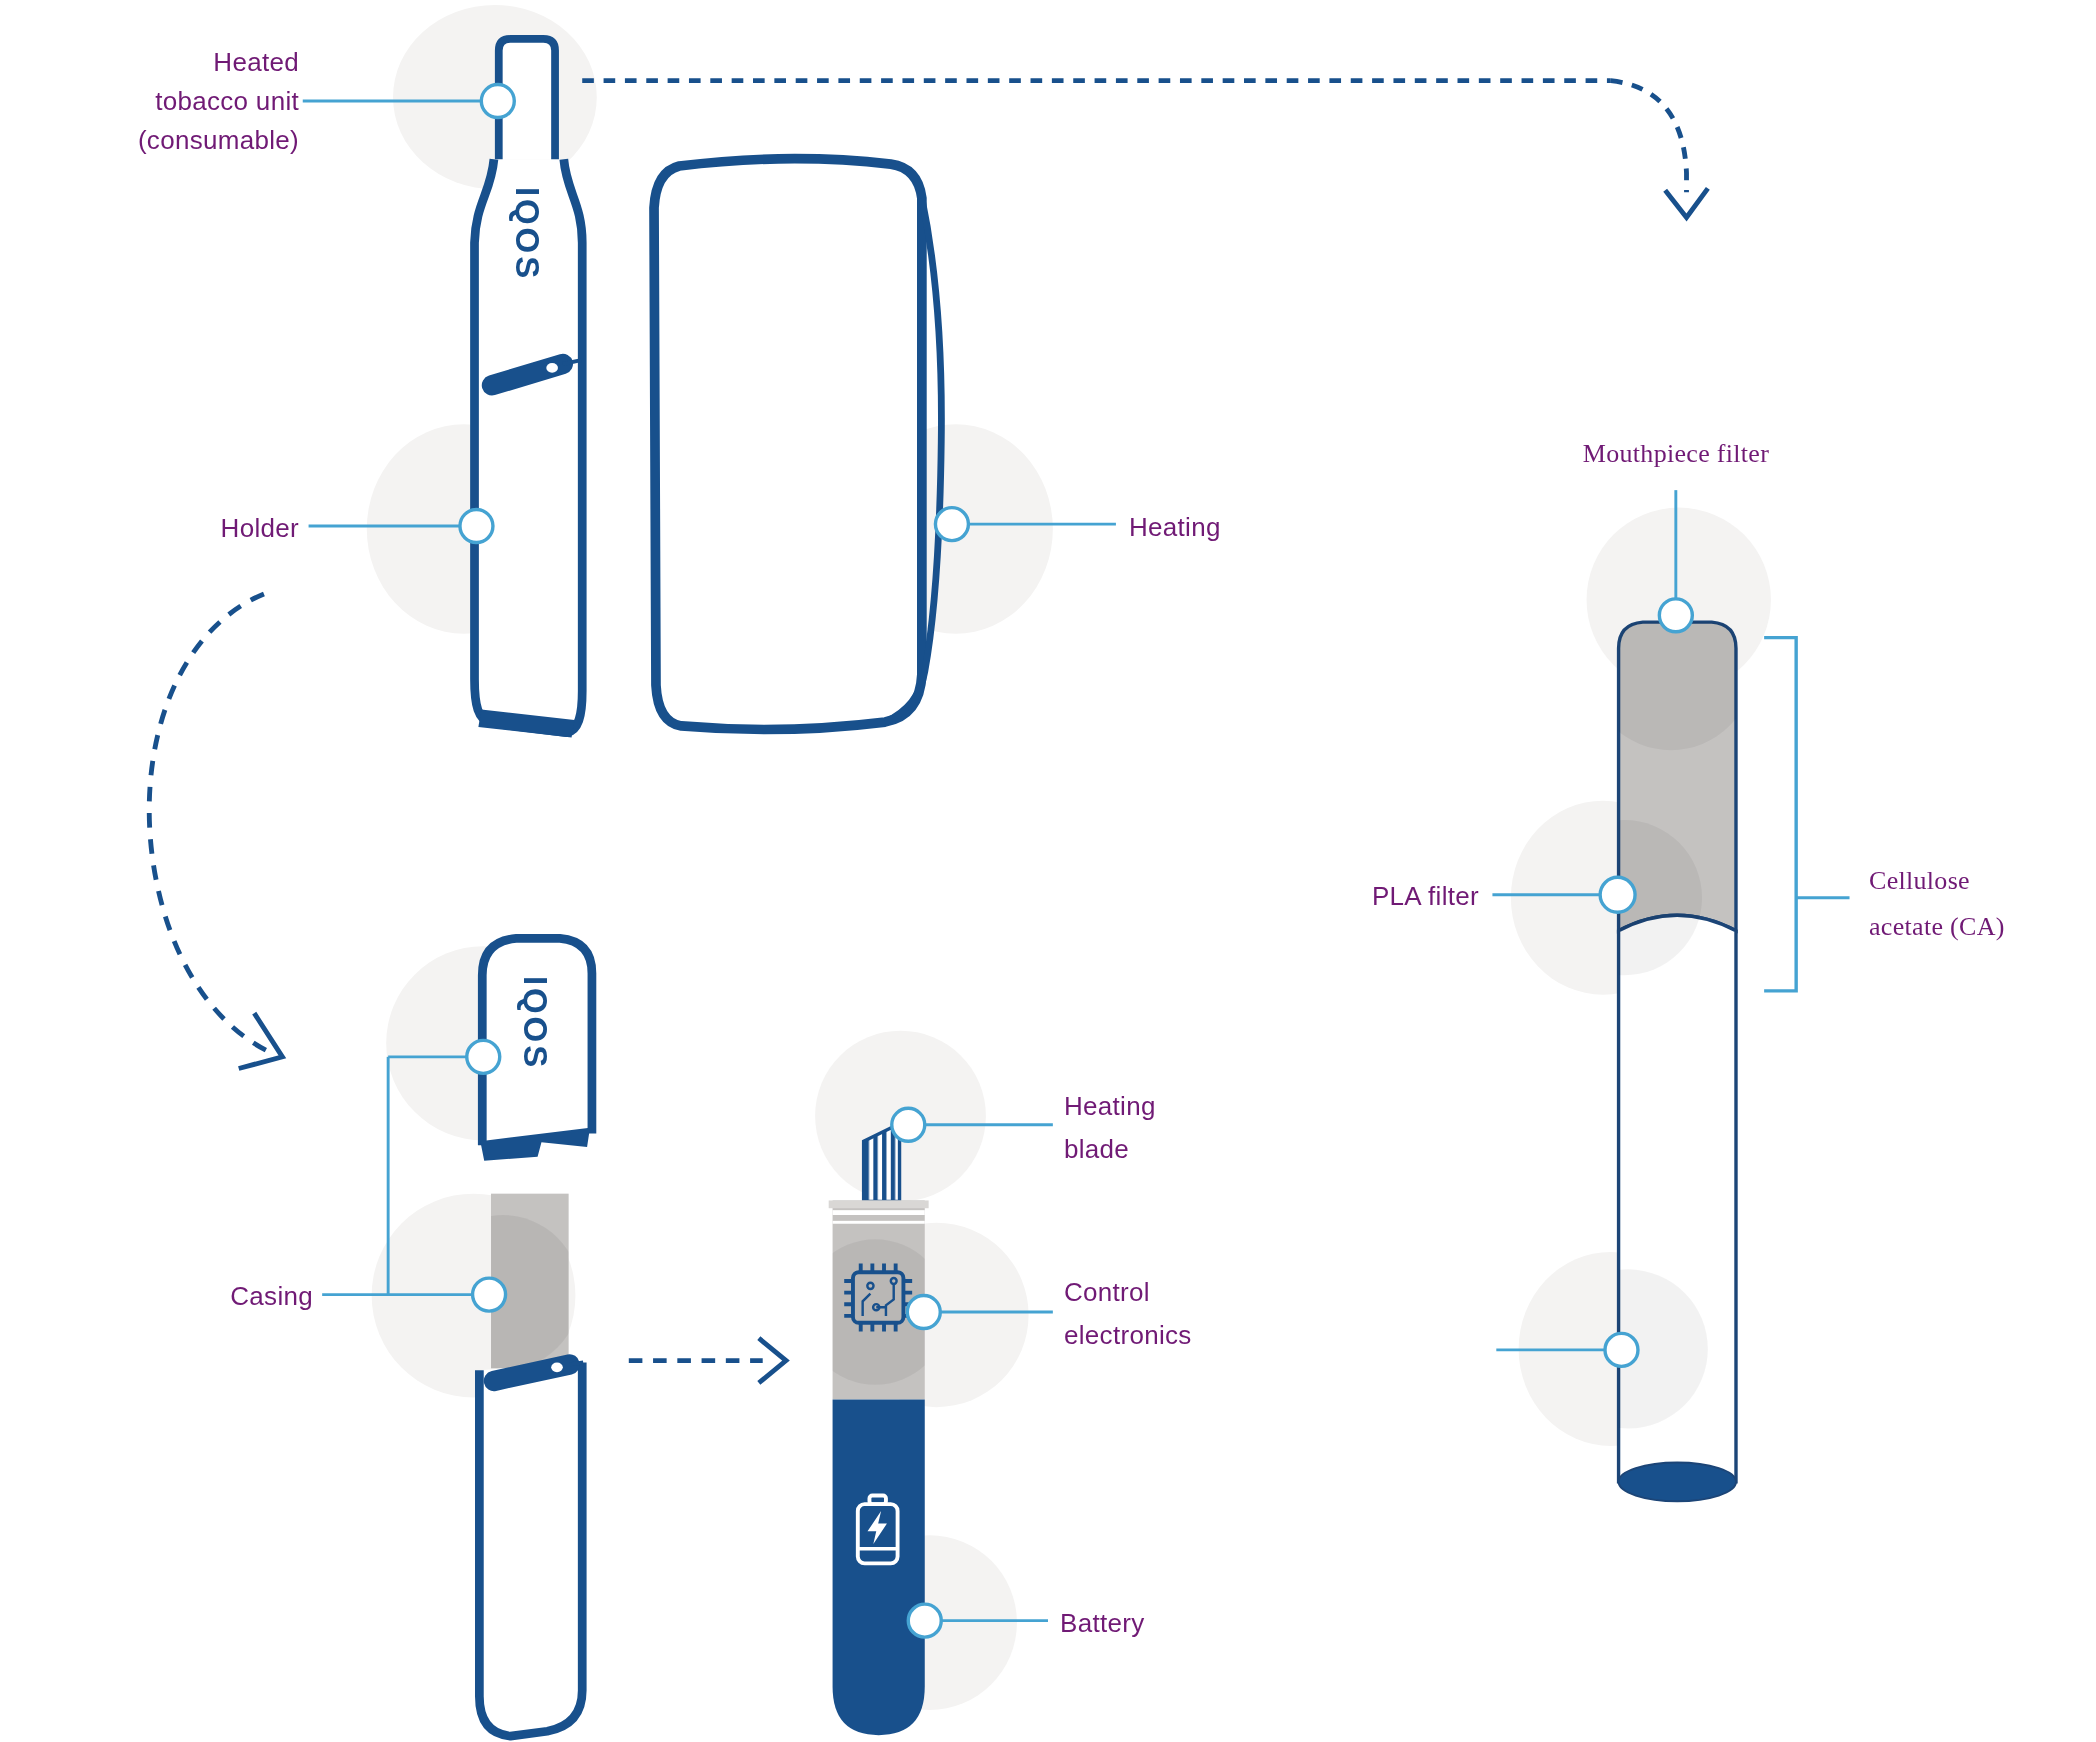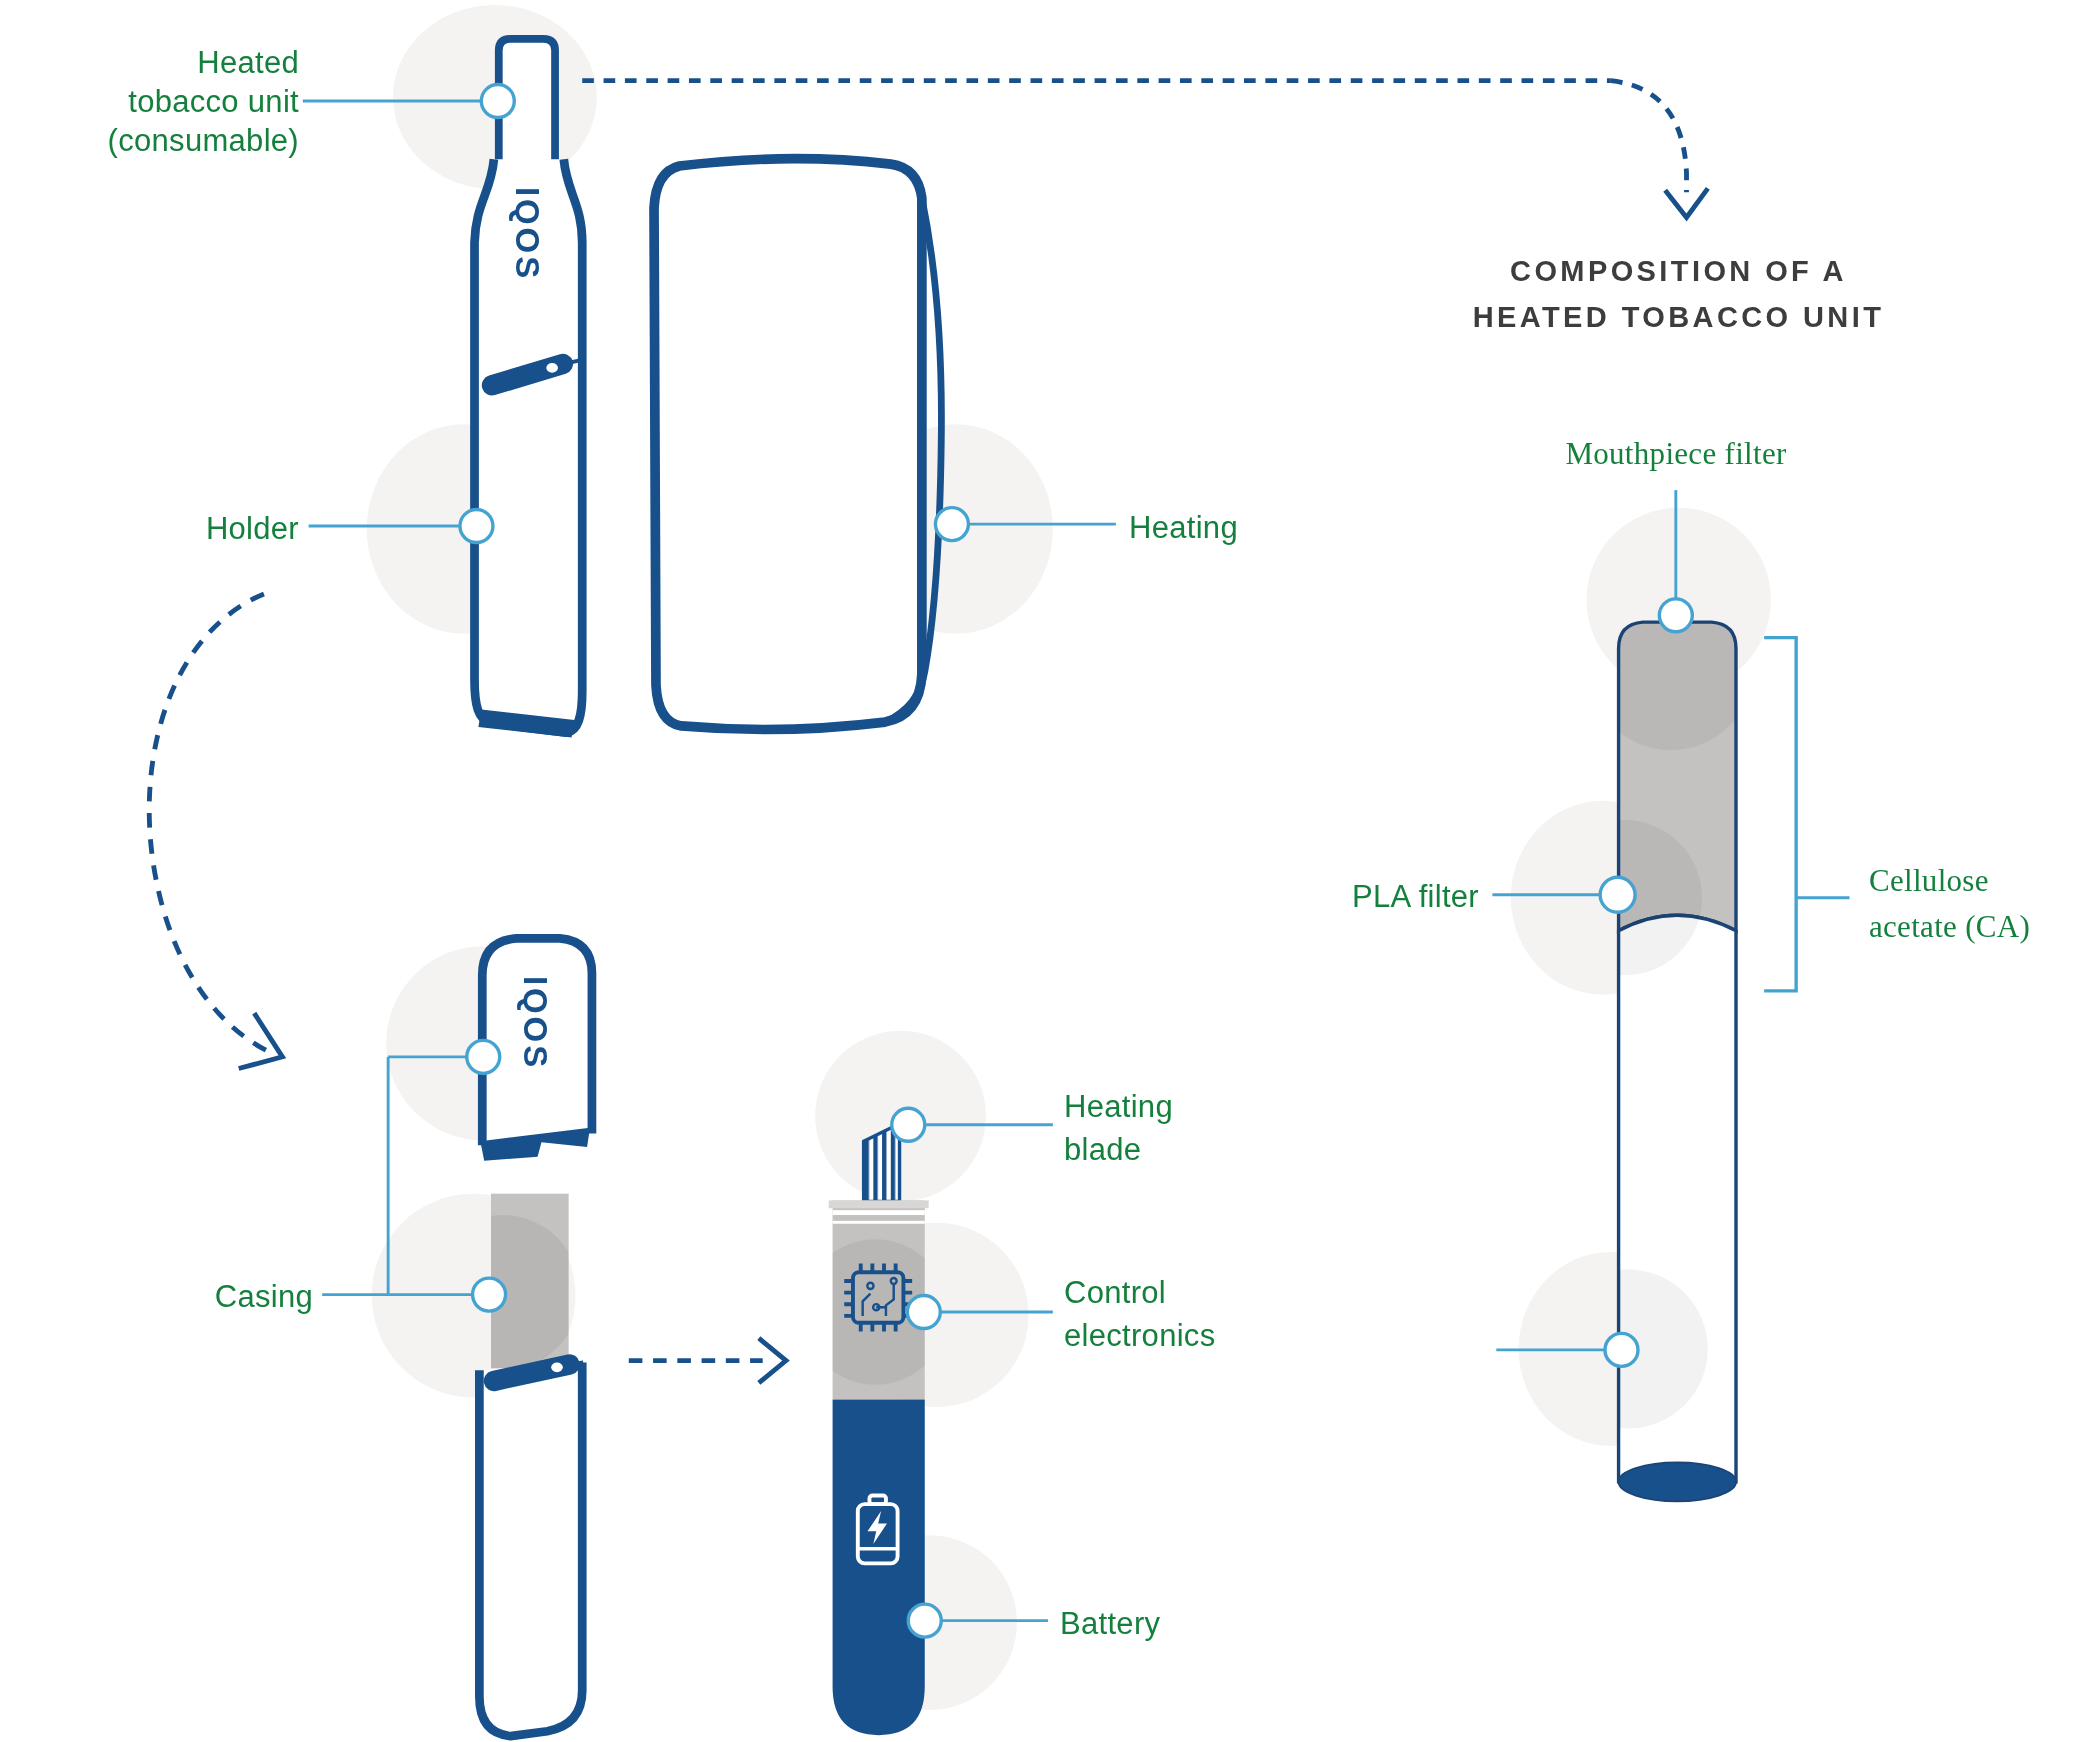--- a/index.html
+++ b/index.html
@@ -1,19 +1,19 @@
 <!DOCTYPE html>
 <html><head>
 <meta charset="utf-8">
 <style>
   html,body{margin:0;padding:0;background:#ffffff;}
   .canvas{position:relative;width:2096px;height:1743px;background:#ffffff;overflow:hidden;
           font-family:"Liberation Sans","DejaVu Sans",sans-serif;}
   .canvas svg{position:absolute;left:0;top:0;}
-  .lbl{position:absolute;font-size:31px;color:#15803d;line-height:41px;letter-spacing:0.3px;z-index:5;}
+  .lbl{position:absolute;font-size:26px;color:#701a75;line-height:41px;letter-spacing:0.3px;z-index:5;}
   .lbl.right{text-align:right;}
   .lbl.center{text-align:center;}
   .heading{position:absolute;font-size:29px;font-weight:bold;color:#3d3d3d;letter-spacing:3.4px;
            line-height:46px;text-align:center;z-index:5;}
   .logo-box{position:absolute;display:flex;align-items:center;justify-content:center;z-index:4;}
   .logo-box span{transform:rotate(90deg);font-size:33px;font-weight:bold;letter-spacing:2.9px;
                  color:#18508c;white-space:nowrap;}
 </style>
 </head>
 <body>
@@ -181,24 +181,20 @@
 
 <div class="lbl" style="left:1064px;top:1271px;width:252px;line-height:43px;">
   <div>Control</div>
   <div>electronics</div>
 </div>
 
 <div class="lbl" style="left:1060px;top:1603px;width:194px;">
   <div>Battery</div>
 </div>
 
-<div class="heading" style="left:1368px;top:248px;width:621px;">
-  <div>COMPOSITION OF A</div>
-  <div>HEATED TOBACCO UNIT</div>
-</div>
 
 <div class="lbl center" style="left:1482px;top:433px;width:388px;font-family:Liberation Serif, serif;">
   <div>Mouthpiece filter</div>
 </div>
 
 <div class="lbl right" style="left:1275px;top:876px;width:204px;">
   <div>PLA filter</div>
 </div>
 
 <div class="lbl" style="left:1869px;top:858px;width:223px;line-height:46px;font-family:Liberation Serif, serif;">

